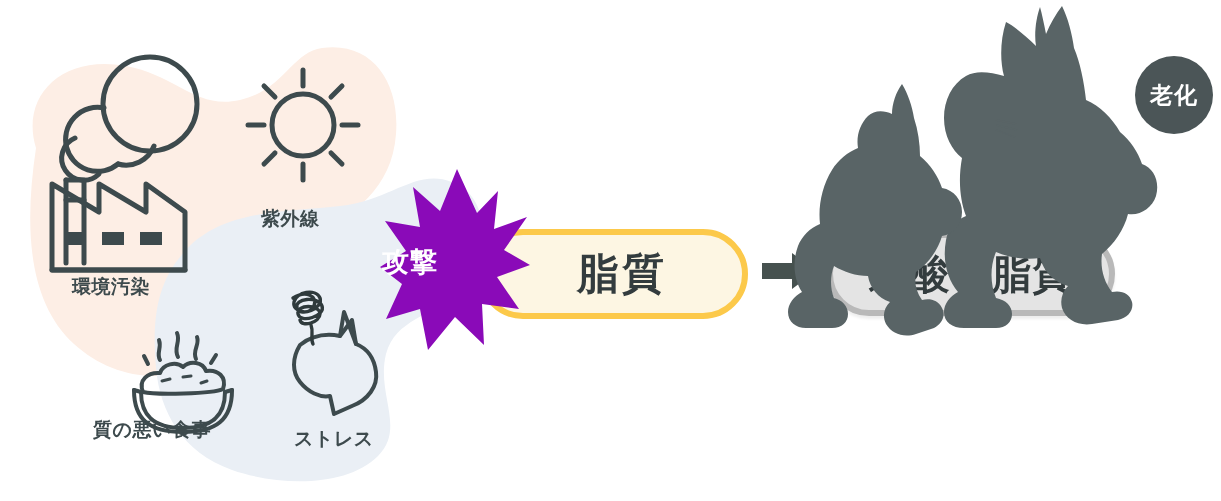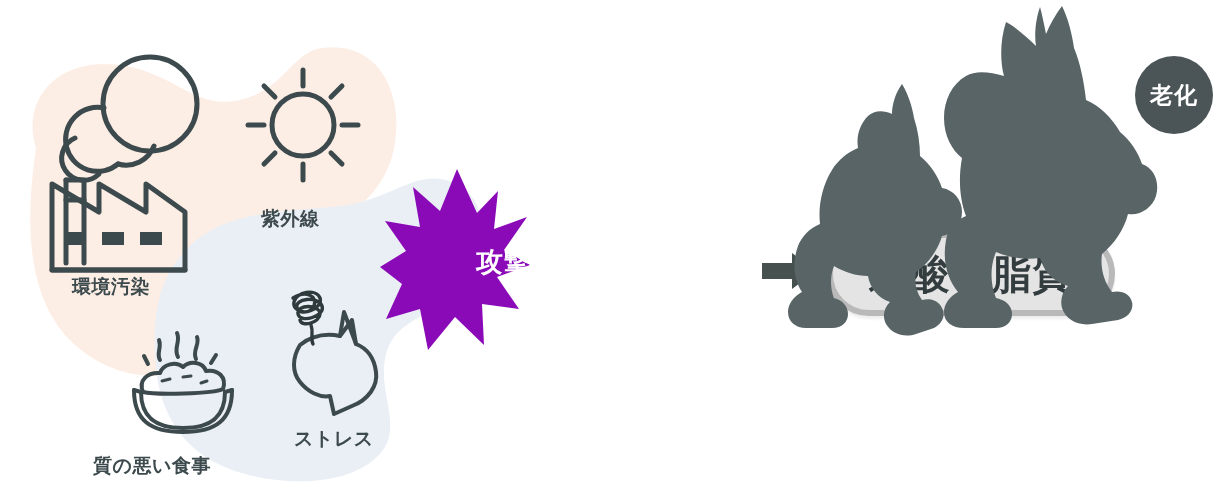--- a/index.html
+++ b/index.html
@@ -126,21 +126,21 @@
     height: 185px;
   }
   .burst-text {
     position: absolute;
     left: 380px;
     top: 167px;
     width: 150px;
     height: 185px;
     display: flex;
     align-items: center;
-    justify-content: flex-end;
+    justify-content: flex-start;
     pointer-events: none;
   }
   .burst-text span {
     color: #ffffff;
     font-size: 27px;
     font-weight: 700;
     letter-spacing: 1px;
     line-height: 1;
     transform: translate(2px, 3px);
   }
@@ -245,27 +245,30 @@
                C296,292 316,288 320,298 C324,308 300,318 297,308
                C294,298 318,296 322,306 C326,316 300,324 298,314
                C296,304 320,304 320,314 C320,322 302,328 300,320"></path>
       <path d="M311,325 C314,333 310,338 313,344"></path>
     </g>
   </svg>
 
   <div class="layer" id="label-layer">
     <div class="src-label" style="left:72px; top:277px;">環境汚染</div>
     <div class="src-label" style="left:261px; top:209px;">紫外線</div>
-    <div class="src-label" style="left:93px; top:458px;font-family:Liberation Mono, monospace;">質の悪い食事</div>
+    <div class="src-label" style="left:93px; top:420px;">質の悪い食事</div>
     <div class="src-label" style="left:294px; top:429px;">ストレス</div>
 
   </div>
 
   <div class="layer" id="pill-layer">
 
+    <div class="pill-lipid">
+      <span class="pill-text">脂質</span>
+    </div>
 
     <svg class="arrow-main" viewBox="0 0 54 38">
       <path d="M0,11 L30,11 L30,1 L54,19 L30,37 L30,27 L0,27 Z" fill="#46514f"></path>
     </svg>
 
     <div class="pill-result">
       <span class="pill-text">過酸化脂質</span>
     </div>
   </div>
 

